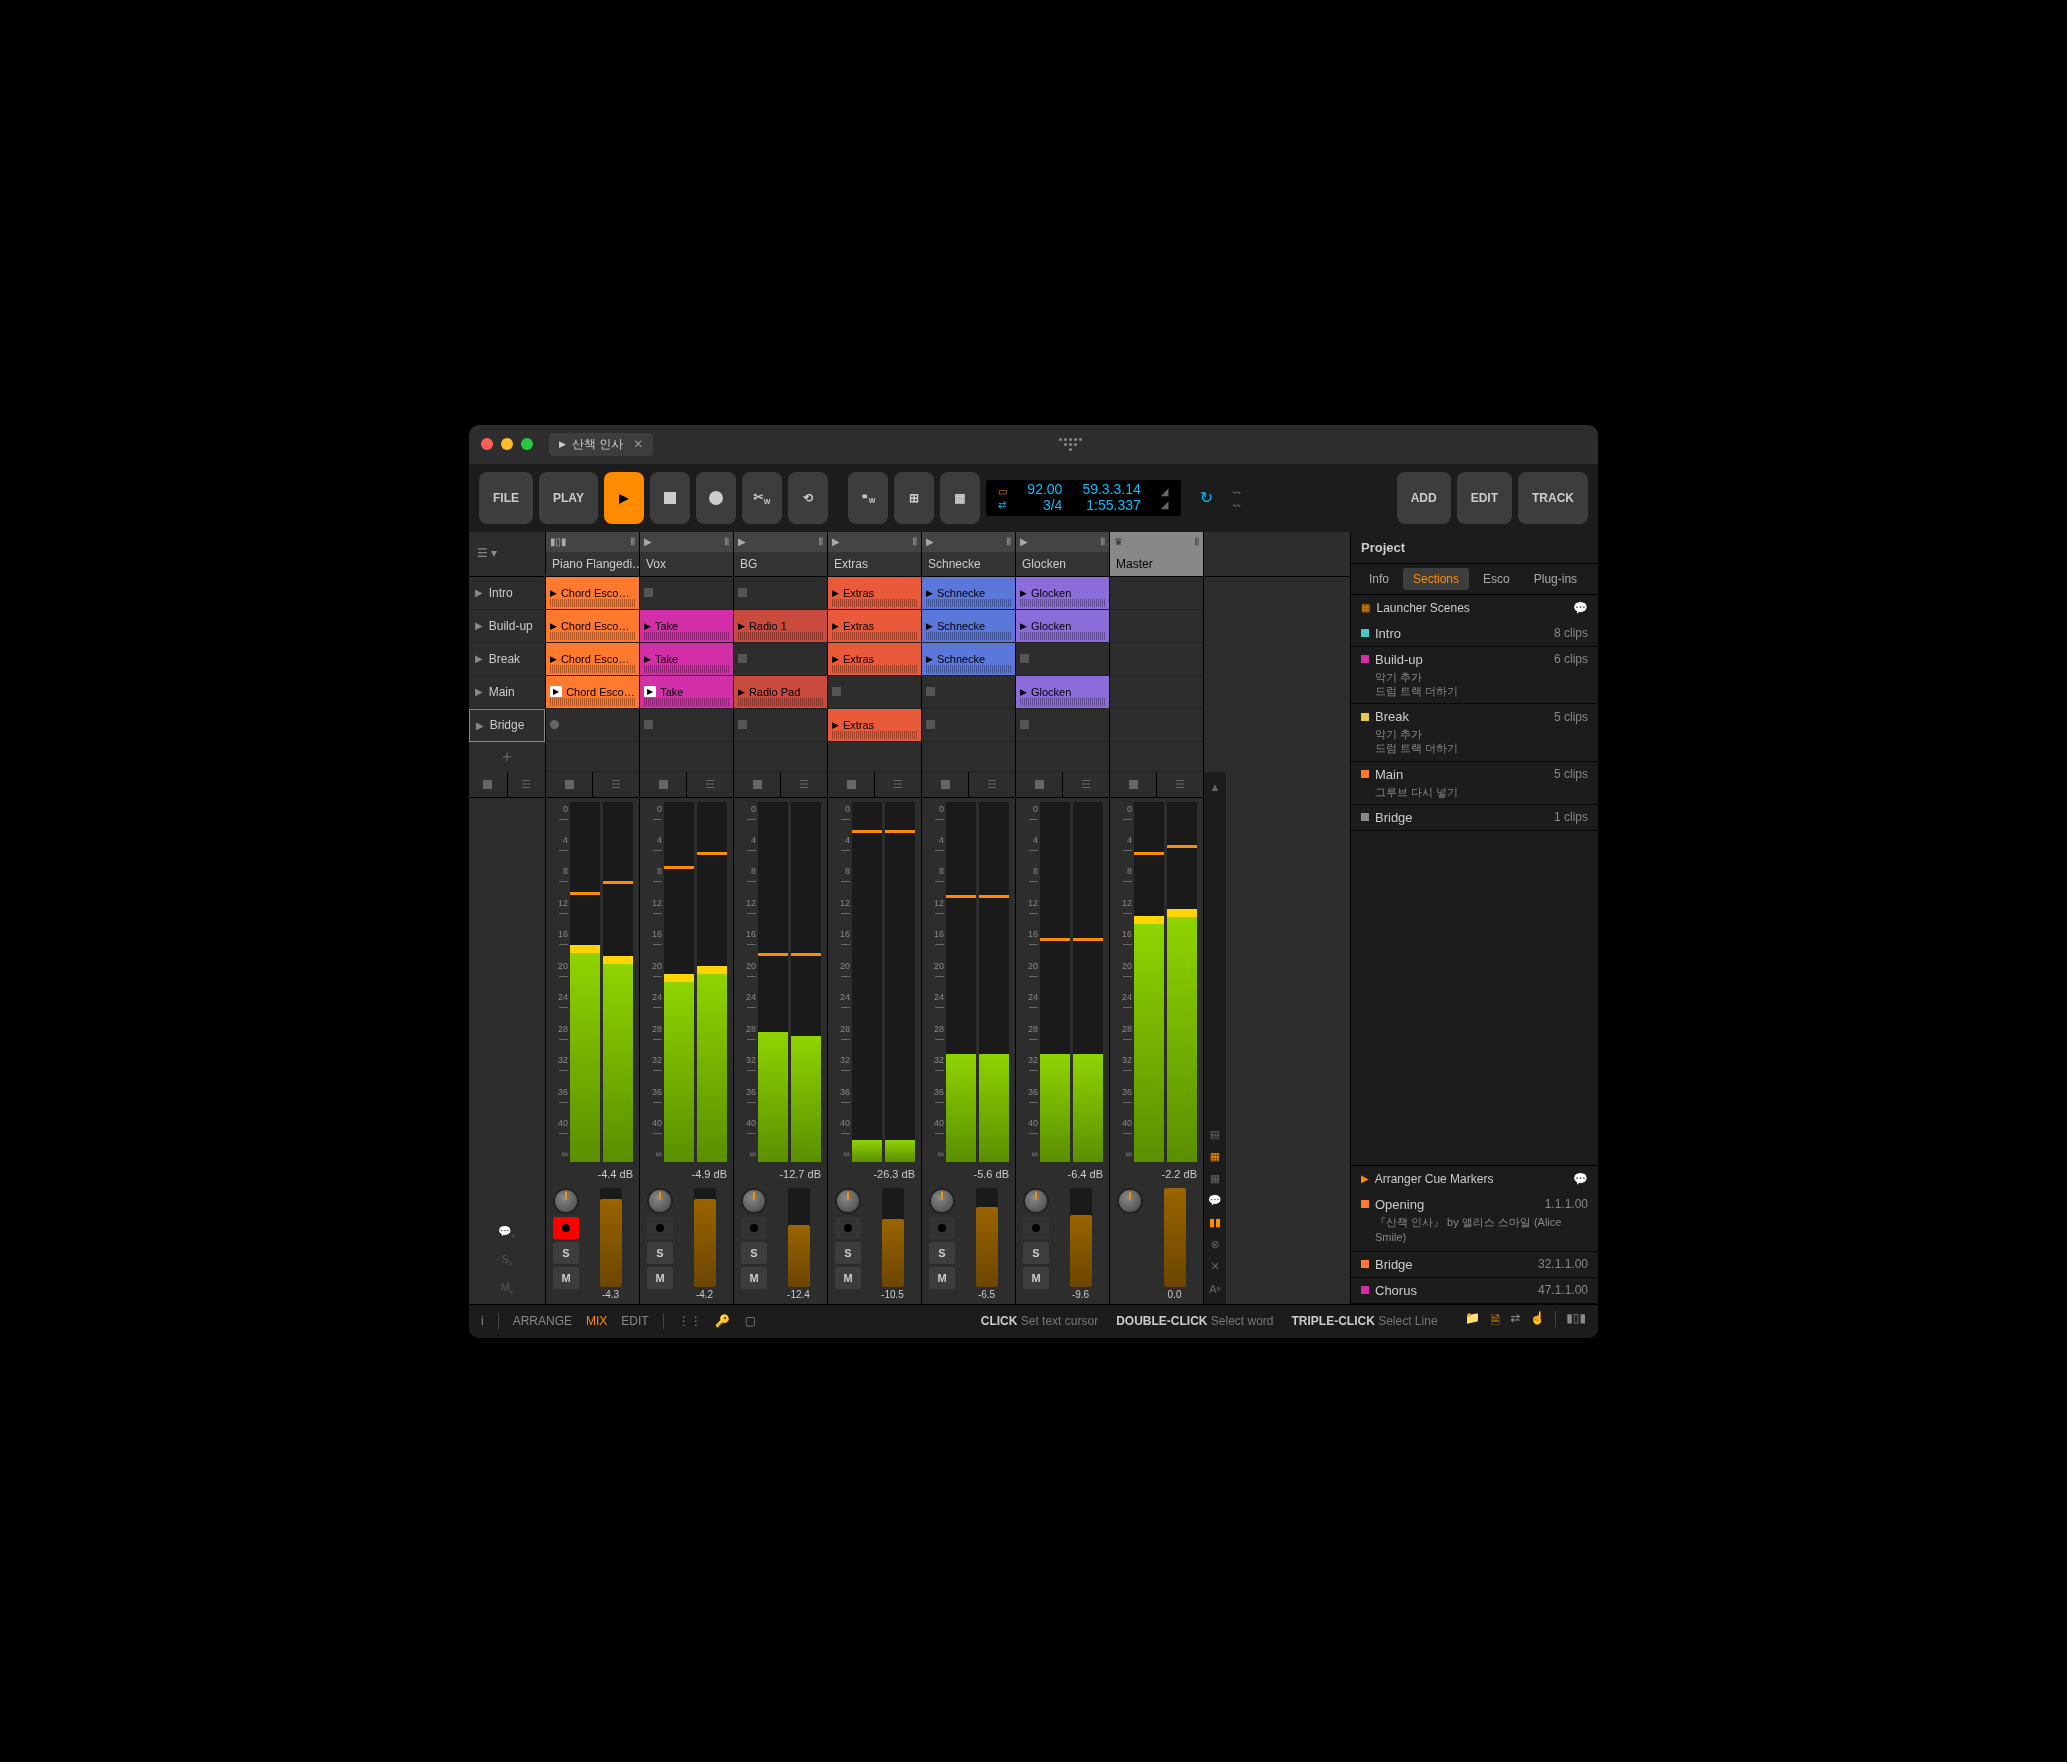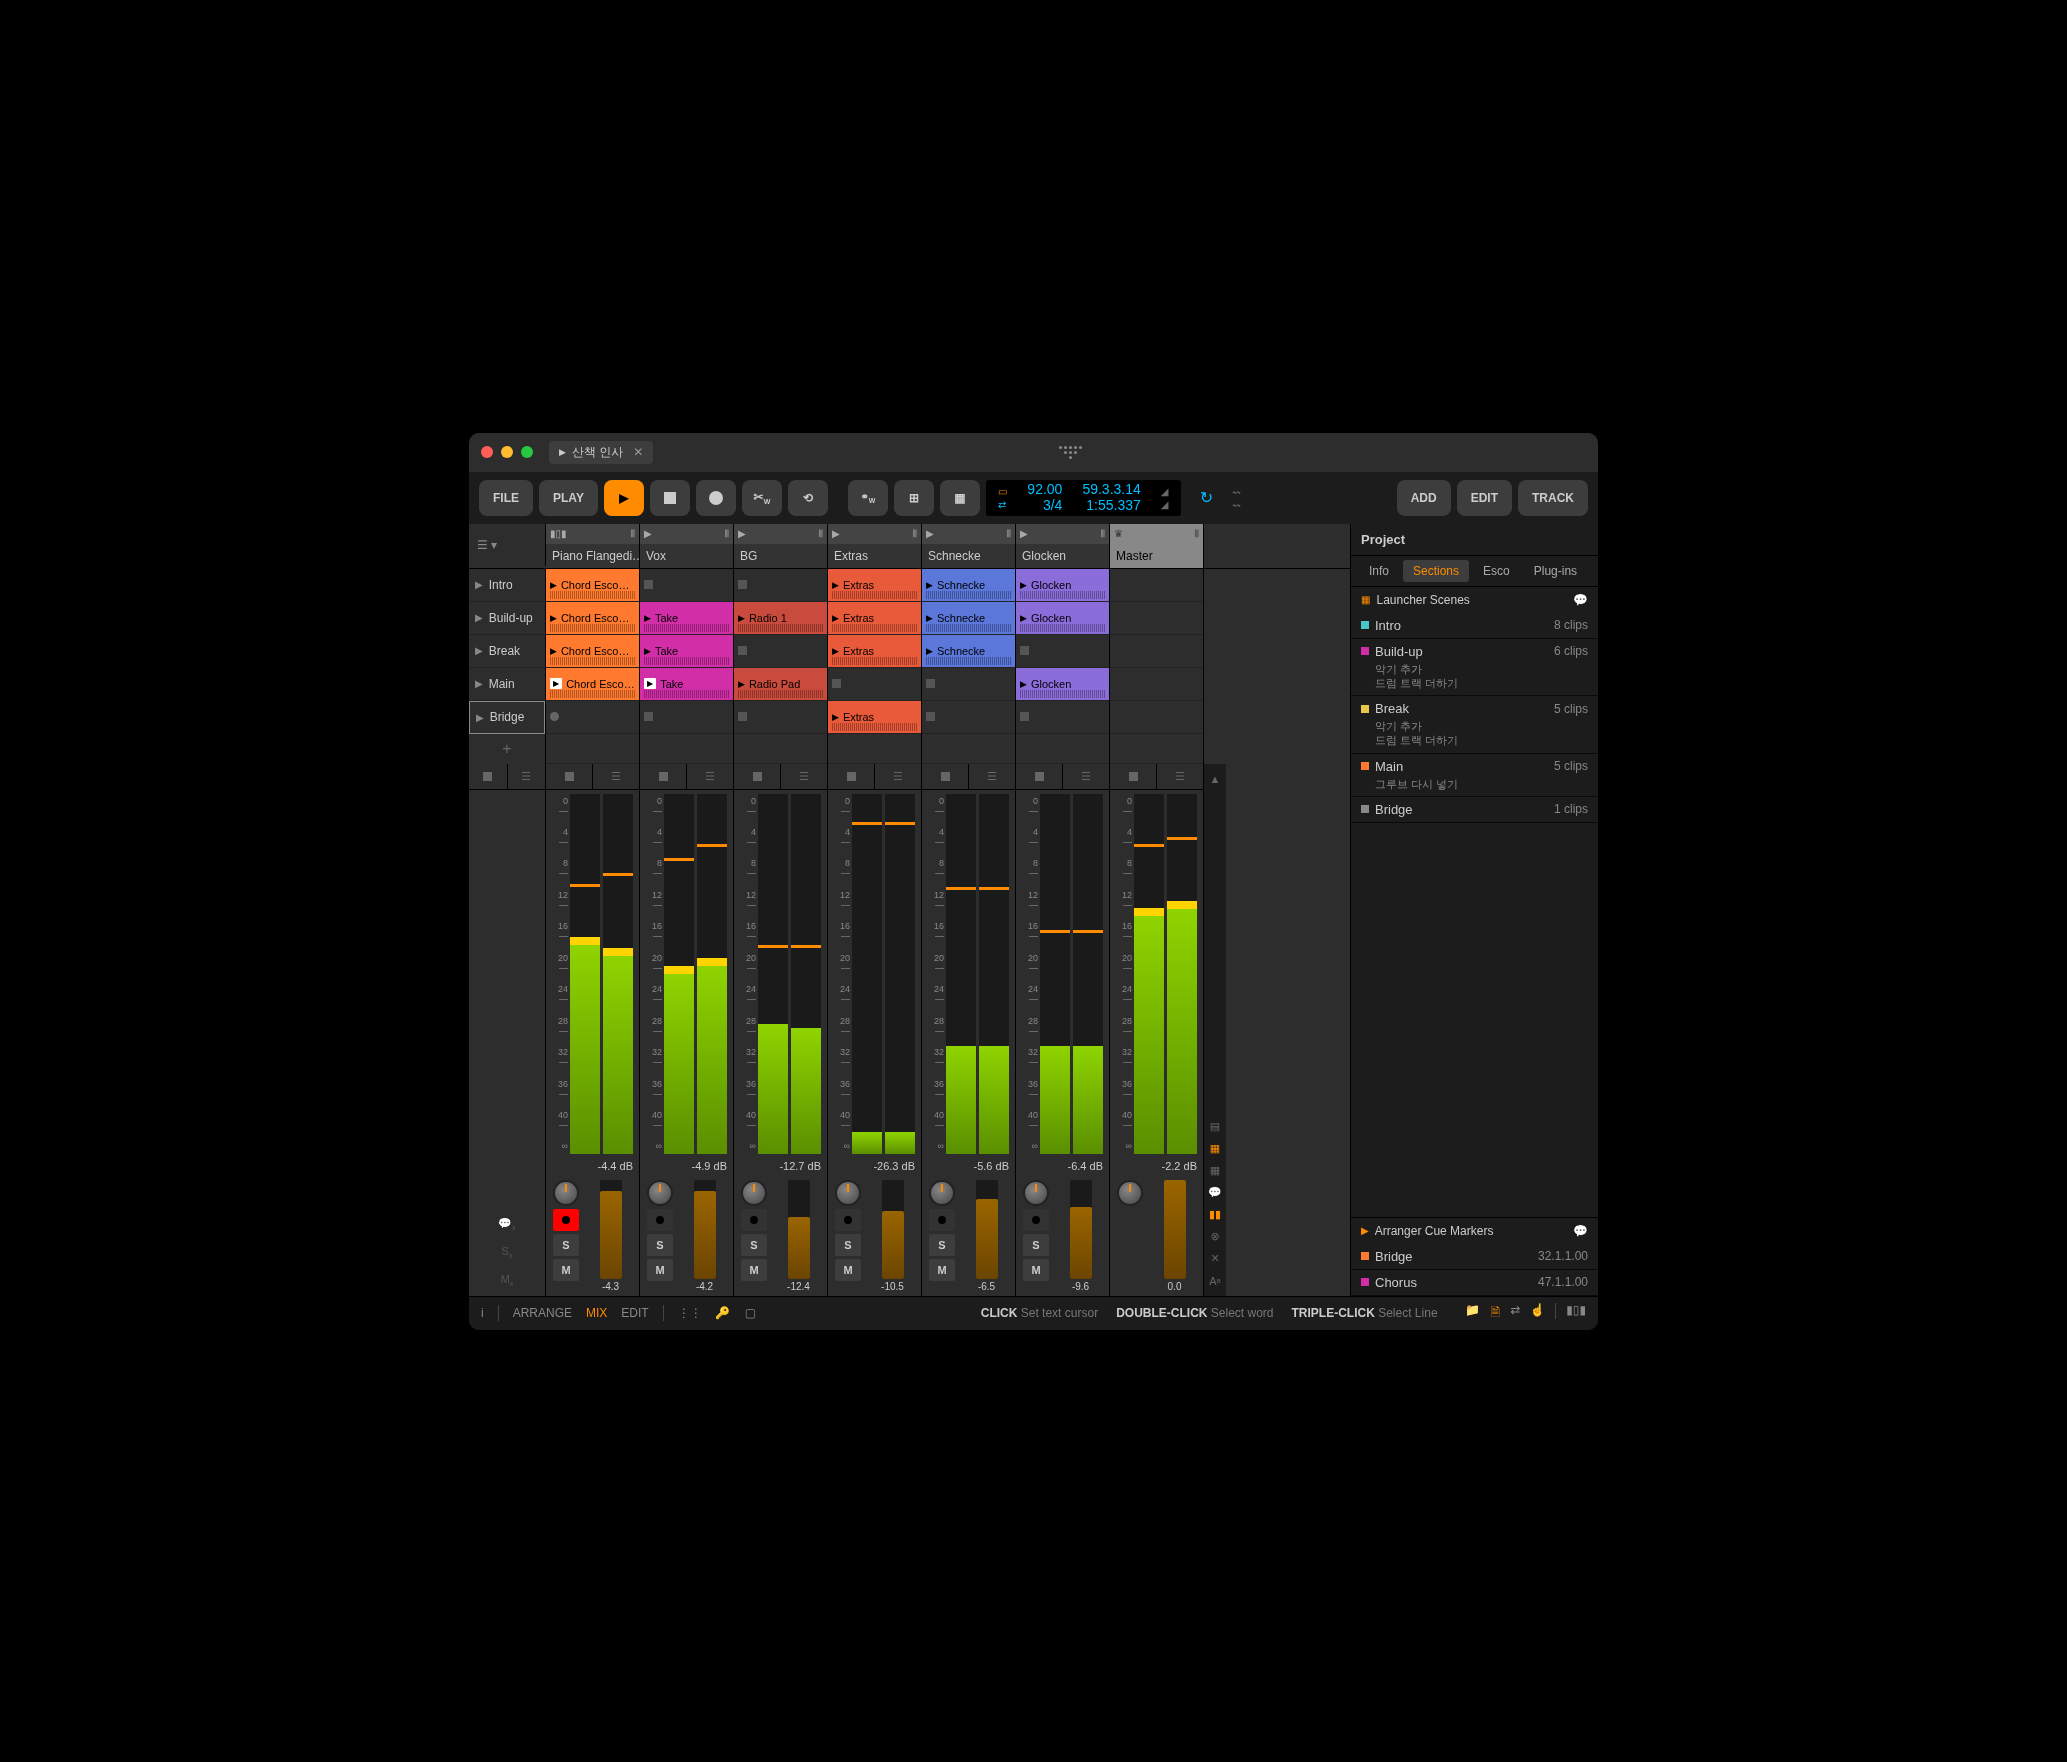--- a/index.html
+++ b/index.html
@@ -11,21 +11,21 @@
 .tl-red { background: #ff5f57; }
 .tl-yellow { background: #febc2e; }
 .tl-green { background: #28c840; }
 .tab { background: #3d3d3d; border-radius: 4px; padding: 3px 10px; display: flex; align-items: center; gap: 6px; color: #ccc; font-size: 12px; margin-left: 8px; }
 .tab .play-tiny { font-size: 9px; }
 .tab .close-x { color: #999; margin-left: 4px; cursor: pointer; }
 .logo-dots { margin: 0 auto; display: flex; flex-direction: column; gap: 2px; align-items: center; }
 .logo-row { display: flex; gap: 2px; }
 .logo-dot { width: 3px; height: 3px; background: #888; border-radius: 50%; }
 .toolbar { background: #1c1c1c; padding: 8px 10px; display: flex; gap: 6px; align-items: center; }
-.btn { background: #3d3d3d; border: none; color: #ccc; font-size: 12px; font-weight: 600; padding: 10px 14px; border-radius: 8px; cursor: pointer; height: 36px; display: flex; align-items: center; justify-content: center; }
+.btn { background: #3d3d3d; border: none; color: #ccc; font-size: 12px; font-weight: 600; padding: 10px 14px; border-radius: 8px; cursor: pointer; height: 52px; display: flex; align-items: center; justify-content: center; }
 .btn-play { background: #ff8c00; color: #000; width: 40px; }
 .btn-icon { width: 40px; padding: 0; }
 .transport-display { background: #000; border-radius: 3px; padding: 4px 12px; display: flex; gap: 20px; color: #00bfff; font-family: monospace; font-size: 14px; align-items: center; height: 36px; }
 .td-col { display: flex; flex-direction: column; align-items: flex-end; line-height: 1.1; }
 .td-icons { display: flex; flex-direction: column; gap: 2px; color: #ff8c00; font-size: 10px; }
 .spacer { flex: 1; }
 .content { display: flex; height: 772px; }
 .left-panel { flex: 1; display: flex; flex-direction: column; background: #2d2d2d; min-width: 0; }
 .right-panel { width: 248px; background: #1c1c1c; border-left: 1px solid #000; display: flex; flex-direction: column; }
 .track-headers { display: flex; background: #2d2d2d; border-bottom: 1px solid #000; }
@@ -936,20 +936,30 @@
               <span class="grid-icon" style="color:#ff8c00">▶</span>
               <span>Arranger Cue Markers</span>
             </div>
           <span class="comment-icon">💬</span>
         </div>
         <div id="cue-list">
             <div class="cue-item">
               <div class="cue-top">
                 <div class="cue-name">
                   <div class="scene-color-box" style="background:#ff7a2e"></div>
+                  <span>Opening</span>
+                </div>
+                <span class="cue-time">1.1.1.00</span>
+              </div>
+              <div class="cue-text">『산책 인사』 by  앨리스 스마일 (Alice Smile)</div>
+            </div>
+            <div class="cue-item">
+              <div class="cue-top">
+                <div class="cue-name">
+                  <div class="scene-color-box" style="background:#ff7a2e"></div>
                   <span>Bridge</span>
                 </div>
                 <span class="cue-time">32.1.1.00</span>
               </div>
             </div>
             <div class="cue-item">
               <div class="cue-top">
                 <div class="cue-name">
                   <div class="scene-color-box" style="background:#d12ea8"></div>
                   <span>Chorus</span>

